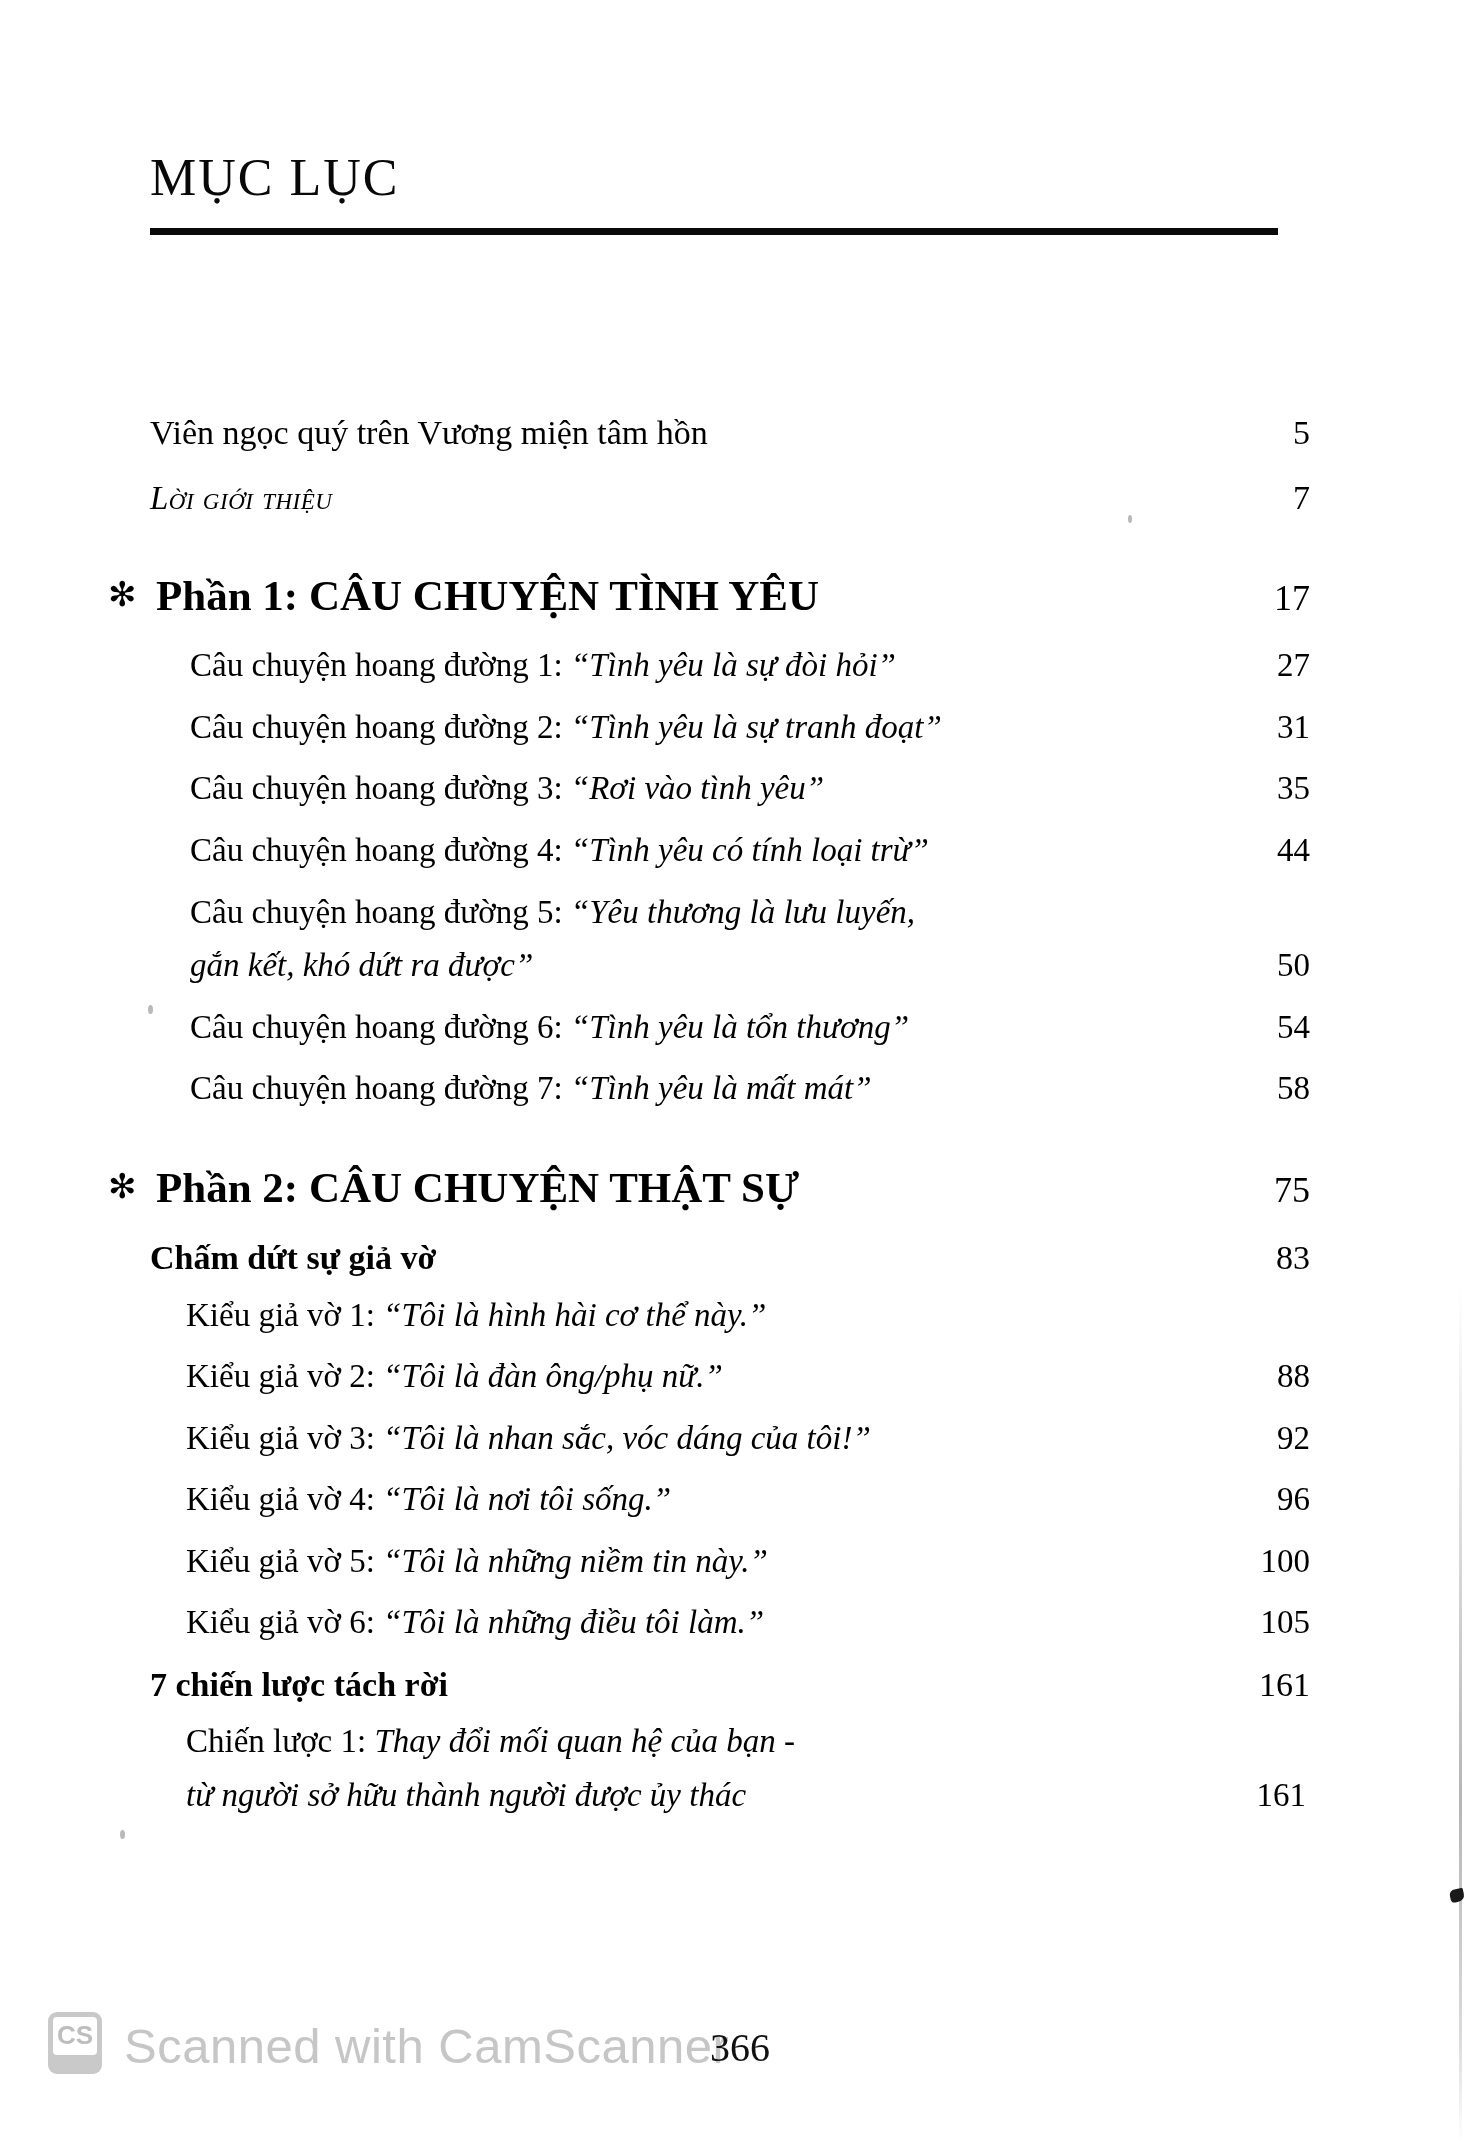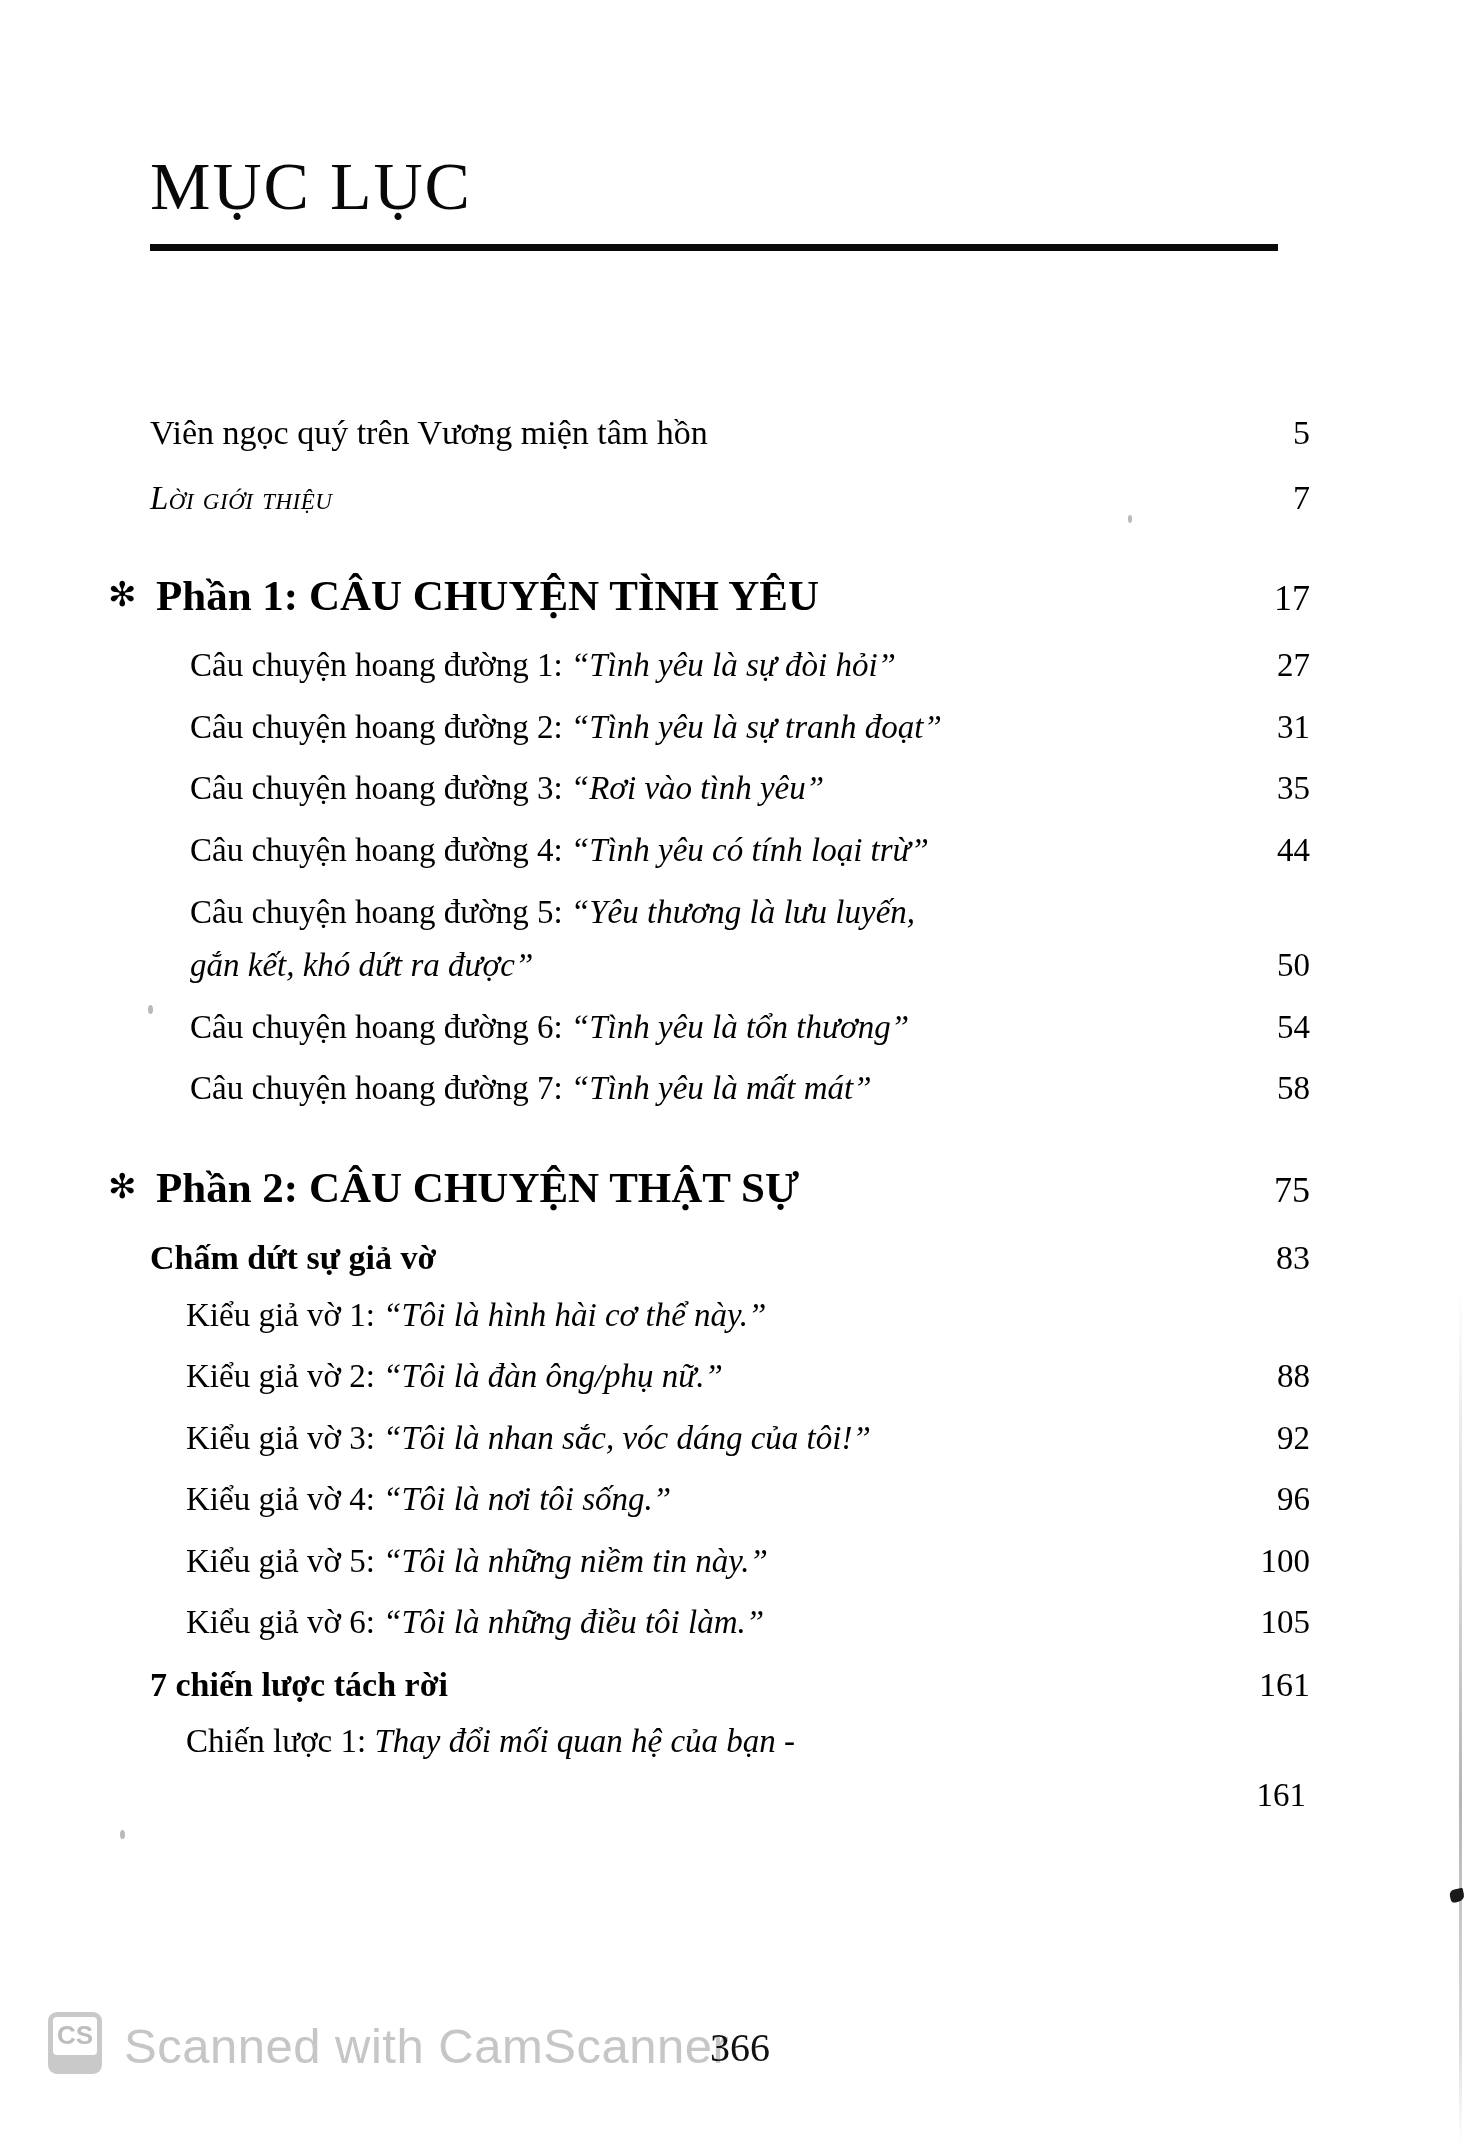--- a/index.html
+++ b/index.html
@@ -54,21 +54,21 @@
 
   
   .title-block {
     position: absolute;
     left: 150px;
     top: 152px;
     width: 1130px;
   }
   .page-title {
     font-family: "Liberation Serif", "DejaVu Serif", serif;
-    font-size: 68px;
+    font-size: 52px;
     font-variant: small-caps;
     letter-spacing: 2px;
     line-height: 1.0;
     margin: 0;
     font-weight: 400;
     color: #080808;
   }
   .title-rule {
     margin-top: 24px;
     width: 1128px;
@@ -399,20 +399,21 @@
       <span class="spacer"></span>
       <span class="pageno">161</span>
     </div>
 
     <div class="entry lv-item deep two-line">
       <div class="row">
         <span class="label"><span>Chiến lược 1: </span><span class="quoted">Thay đổi mối quan hệ của bạn -</span></span>
         <span class="spacer"></span>
       </div>
       <div class="row line2">
+        <span class="label quoted">từ người sở hữu thành người được ủy thác</span>
         <span class="spacer"></span>
         <span class="pageno">161</span>
       </div>
     </div>
 
   </div>
 
   <div class="watermark">
     <div class="wm-logo">
       <span class="cs">CS</span>

